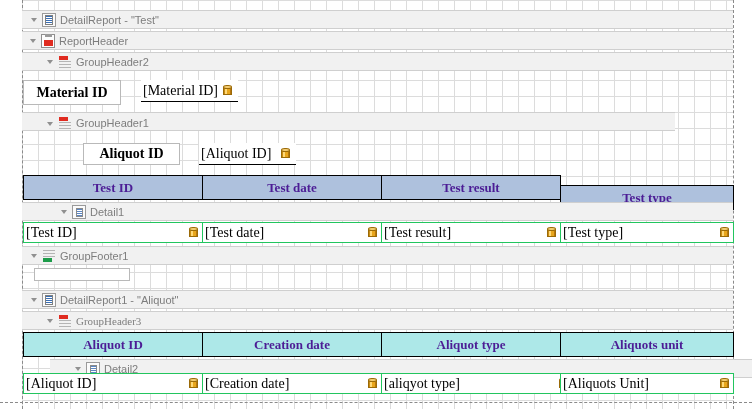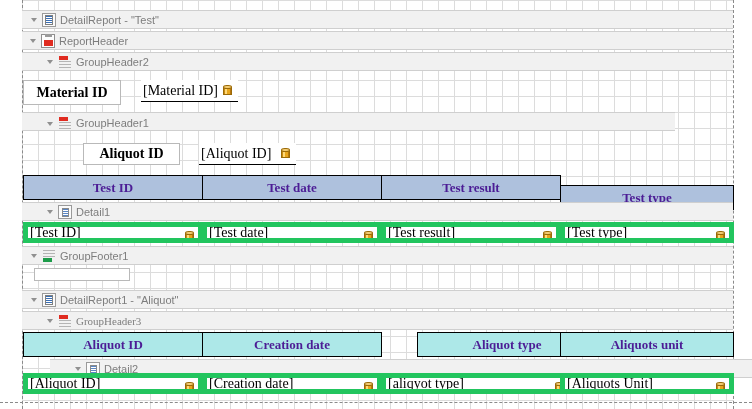--- a/index.html
+++ b/index.html
@@ -234,21 +234,21 @@
     justify-content: center;
     font-weight: bold;
     color: #4c1d95;
     font-size: 13px;
   }
   .th-blue { background: #aec1dd; }
   .th-cyan { background: #ade8e8; }
 
   
   .ctl-td {
-    border: 5px solid #22c55e;
+    border: 1px solid #22c55e;
     background: #ffffff;
     padding-left: 2px;
     color: #000000;
   }
 
   
   .ctl-empty {
     border: 1px solid #b9b9b9;
     background: #ffffff;
   }
@@ -339,21 +339,21 @@
     <div class="ctl ctl-th th-blue" style="left:202px; top:175px; width:180px; height:25px;">
       <span>Test date</span>
     </div>
     <div class="ctl ctl-th th-blue" style="left:381px; top:175px; width:180px; height:25px;">
       <span>Test result</span>
     </div>
     <div class="ctl ctl-th th-blue" style="left:560px; top:185px; width:174px; height:25px;">
       <span>Test type</span>
     </div>
 
-    <div class="band-strip" style="left:22px; top:202px; width:711px; padding-left:20px;">
+    <div class="band-strip" style="left:22px; top:202px; width:711px; padding-left:34px;">
       <span class="expander"></span>
       <span class="band-icon ic-detail"></span>
       <span class="band-label">Detail1</span>
     </div>
 
     <div class="ctl ctl-td" style="left:23px; top:222px; width:180px; height:21px;">
       <span class="fieldtext">[Test ID]</span>
       <span class="db-icon" style="right:4px; top:4px;">
         <span class="cyl-body"></span>
           <span class="cyl-top"></span>
@@ -400,21 +400,21 @@
       <span class="band-icon ic-groupheader"></span>
       <span class="band-label">GroupHeader3</span>
     </div>
 
     <div class="ctl ctl-th th-cyan" style="left:23px; top:332px; width:180px; height:25px;">
       <span>Aliquot ID</span>
     </div>
     <div class="ctl ctl-th th-cyan" style="left:202px; top:332px; width:180px; height:25px;">
       <span>Creation date</span>
     </div>
-    <div class="ctl ctl-th th-cyan" style="left:381px; top:332px; width:180px; height:25px;margin-left:36px;">
+    <div class="ctl ctl-th th-cyan" style="left:381px; top:332px; width:180px; height:25px;">
       <span>Aliquot type</span>
     </div>
     <div class="ctl ctl-th th-cyan" style="left:560px; top:332px; width:174px; height:25px;">
       <span>Aliquots unit</span>
     </div>
 
     <div class="band-strip" style="left:22px; top:359px; width:711px; padding-left:20px;margin-left:28px;">
       <span class="expander"></span>
       <span class="band-icon ic-detail"></span>
       <span class="band-label">Detail2</span>

